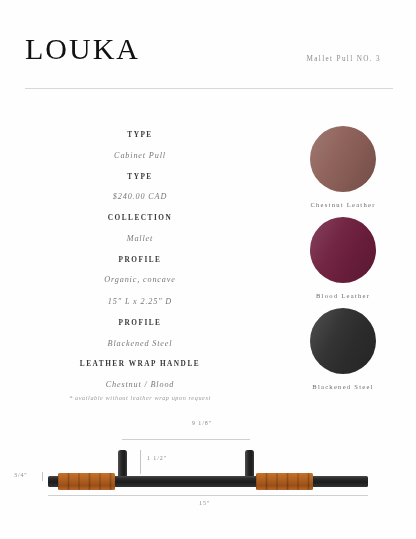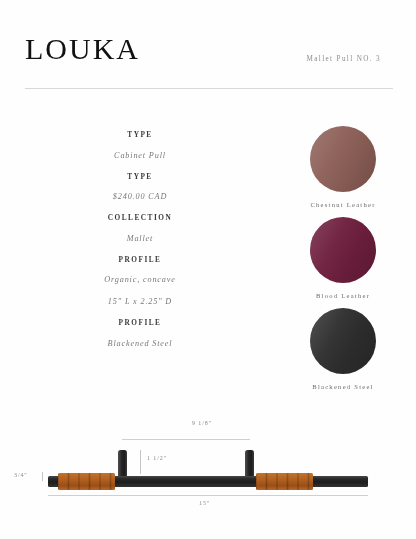--- a/index.html
+++ b/index.html
@@ -231,20 +231,25 @@
 
     <div class="spec-row">
       <div class="spec-value">15" L x 2.25" D</div>
     </div>
 
     <div class="spec-row">
       <div class="spec-label">PROFILE</div>
       <div class="spec-value">Blackened Steel</div>
     </div>
 
+    <div class="spec-row">
+      <div class="spec-label">LEATHER WRAP HANDLE</div>
+      <div class="spec-value">Chestnut / Blood</div>
+      <div class="spec-note">* available without leather wrap upon request</div>
+    </div>
 
   </div>
 
   <div class="swatches">
 
     <div class="swatch-block">
       <div class="swatch-dot" style="background: rgb(141, 96, 88);"></div>
       <div class="swatch-caption">Chestnut Leather</div>
     </div>
 

